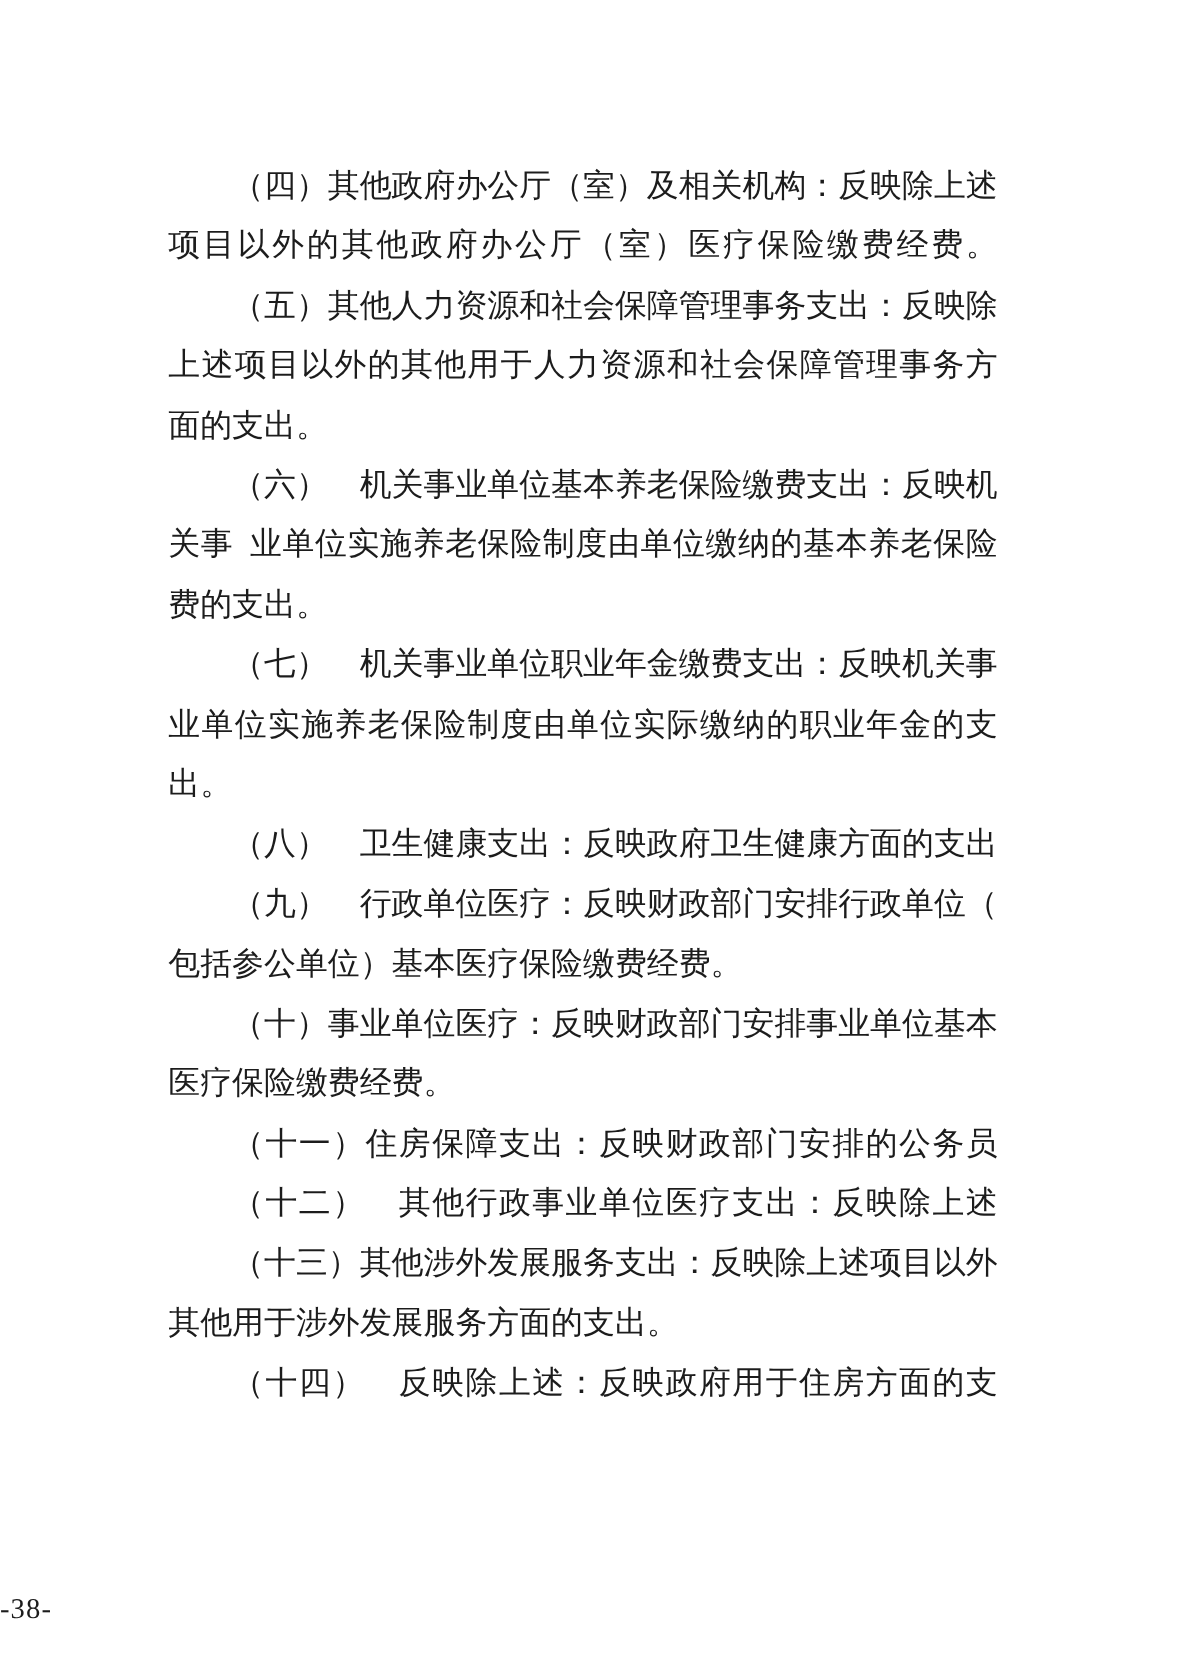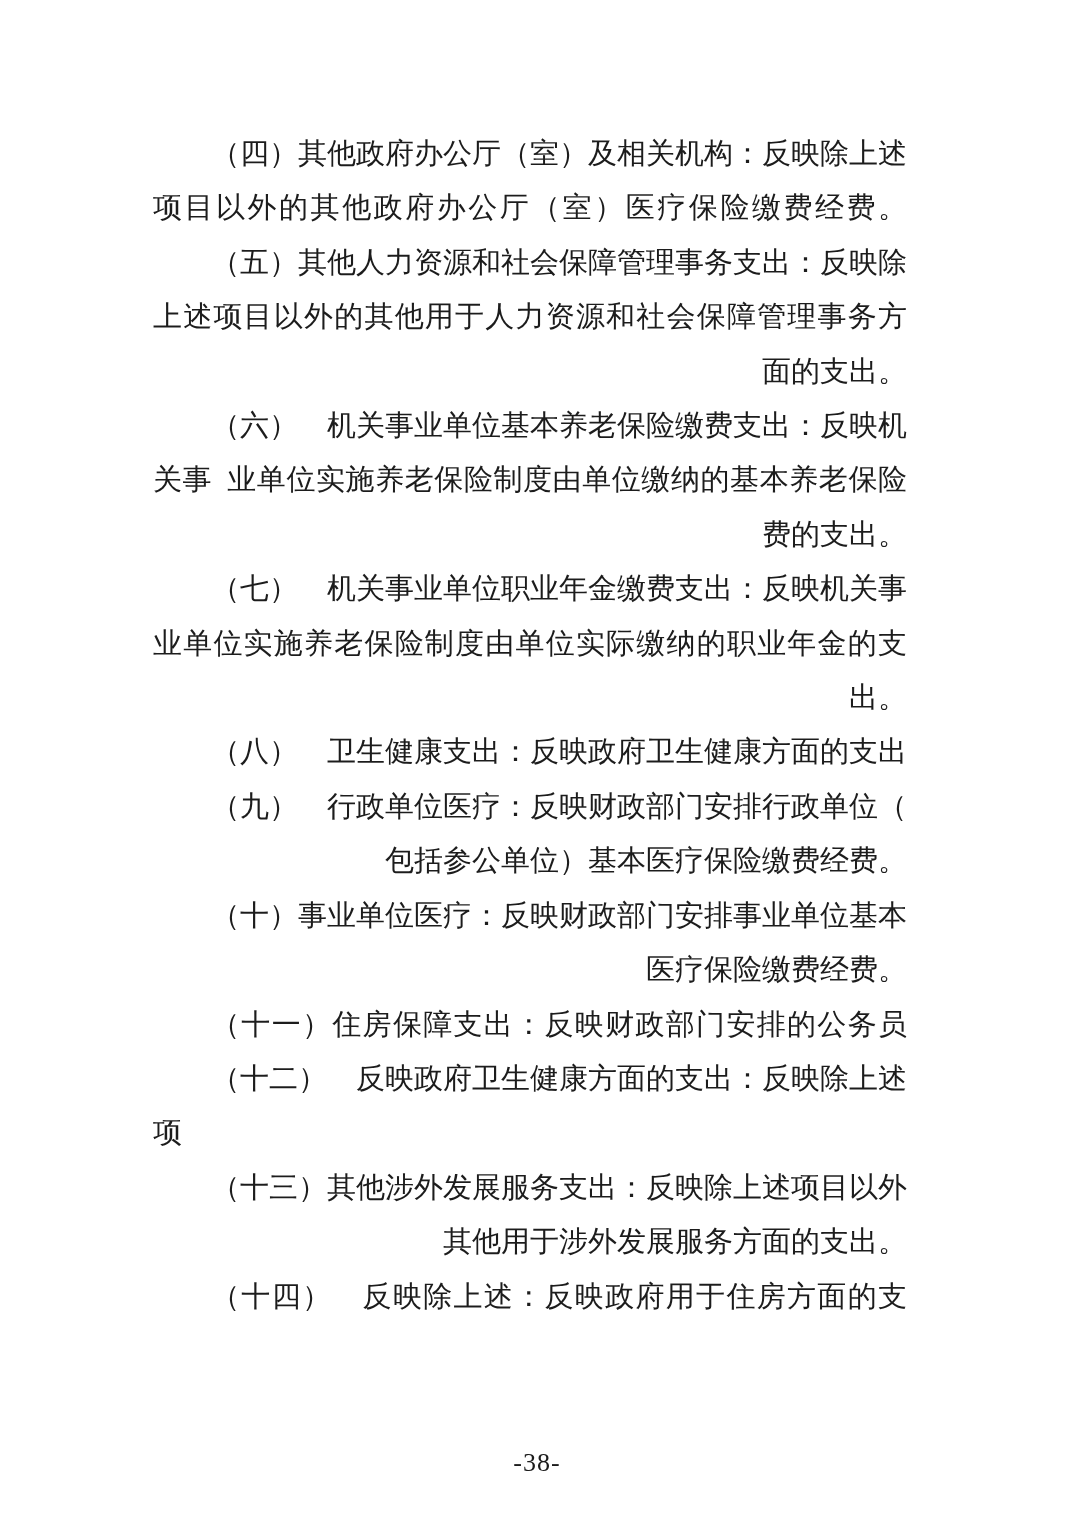--- a/index.html
+++ b/index.html
@@ -11,50 +11,48 @@
     height: 1520px;
     background: #ffffff;
     position: relative;
     overflow: hidden;
     font-family: "Liberation Serif", "DejaVu Serif", serif;
     color: #1c1c1c;
   }
   .doc {
     position: absolute;
     left: 153px;
-    top: 126px;
+    top: 142px;
     width: 754px;
     font-size: 29px;
     font-weight: 400;
   }
   .para {
     margin: 0;
     padding: 0;
   }
   .ln {
     line-height: 54.4px;
     min-height: 54.4px;
     letter-spacing: 0;
-    text-align: right;
   }
   
   .j {
     text-align: justify;
     text-align-last: justify;
   }
   
   .ind {
     text-indent: 58px;
   }
   .pagenum {
     position: absolute;
     top: 1448px;
     left: 0;
     width: 1074px;
-    text-align: center;
     font-size: 26px;
     color: #1c1c1c;
     letter-spacing: 1px;
   }
 </style>
 </head>
 <body>
 
 <div class="doc">
 
@@ -93,21 +91,21 @@
   <div class="para">
     <div class="ln j ind">（十）事业单位医疗：反映财政部门安排事业单位基本</div>
     <div class="ln">医疗保险缴费经费。</div>
   </div>
 
   <div class="para">
     <div class="ln j ind">（十一）住房保障支出：反映财政部门安排的公务员</div>
   </div>
 
   <div class="para">
-    <div class="ln j ind">（十二）　反映政府卫生健康方面的支出：反映除上述项</div>
+    <div class="ln j ind">（十二）　其他行政事业单位医疗支出：反映除上述</div>
   </div>
 
   <div class="para">
     <div class="ln j ind">（十三）其他涉外发展服务支出：反映除上述项目以外</div>
     <div class="ln">其他用于涉外发展服务方面的支出。</div>
   </div>
 
   <div class="para">
     <div class="ln j ind">（十四）　反映除上述：反映政府用于住房方面的支</div>
   </div>

